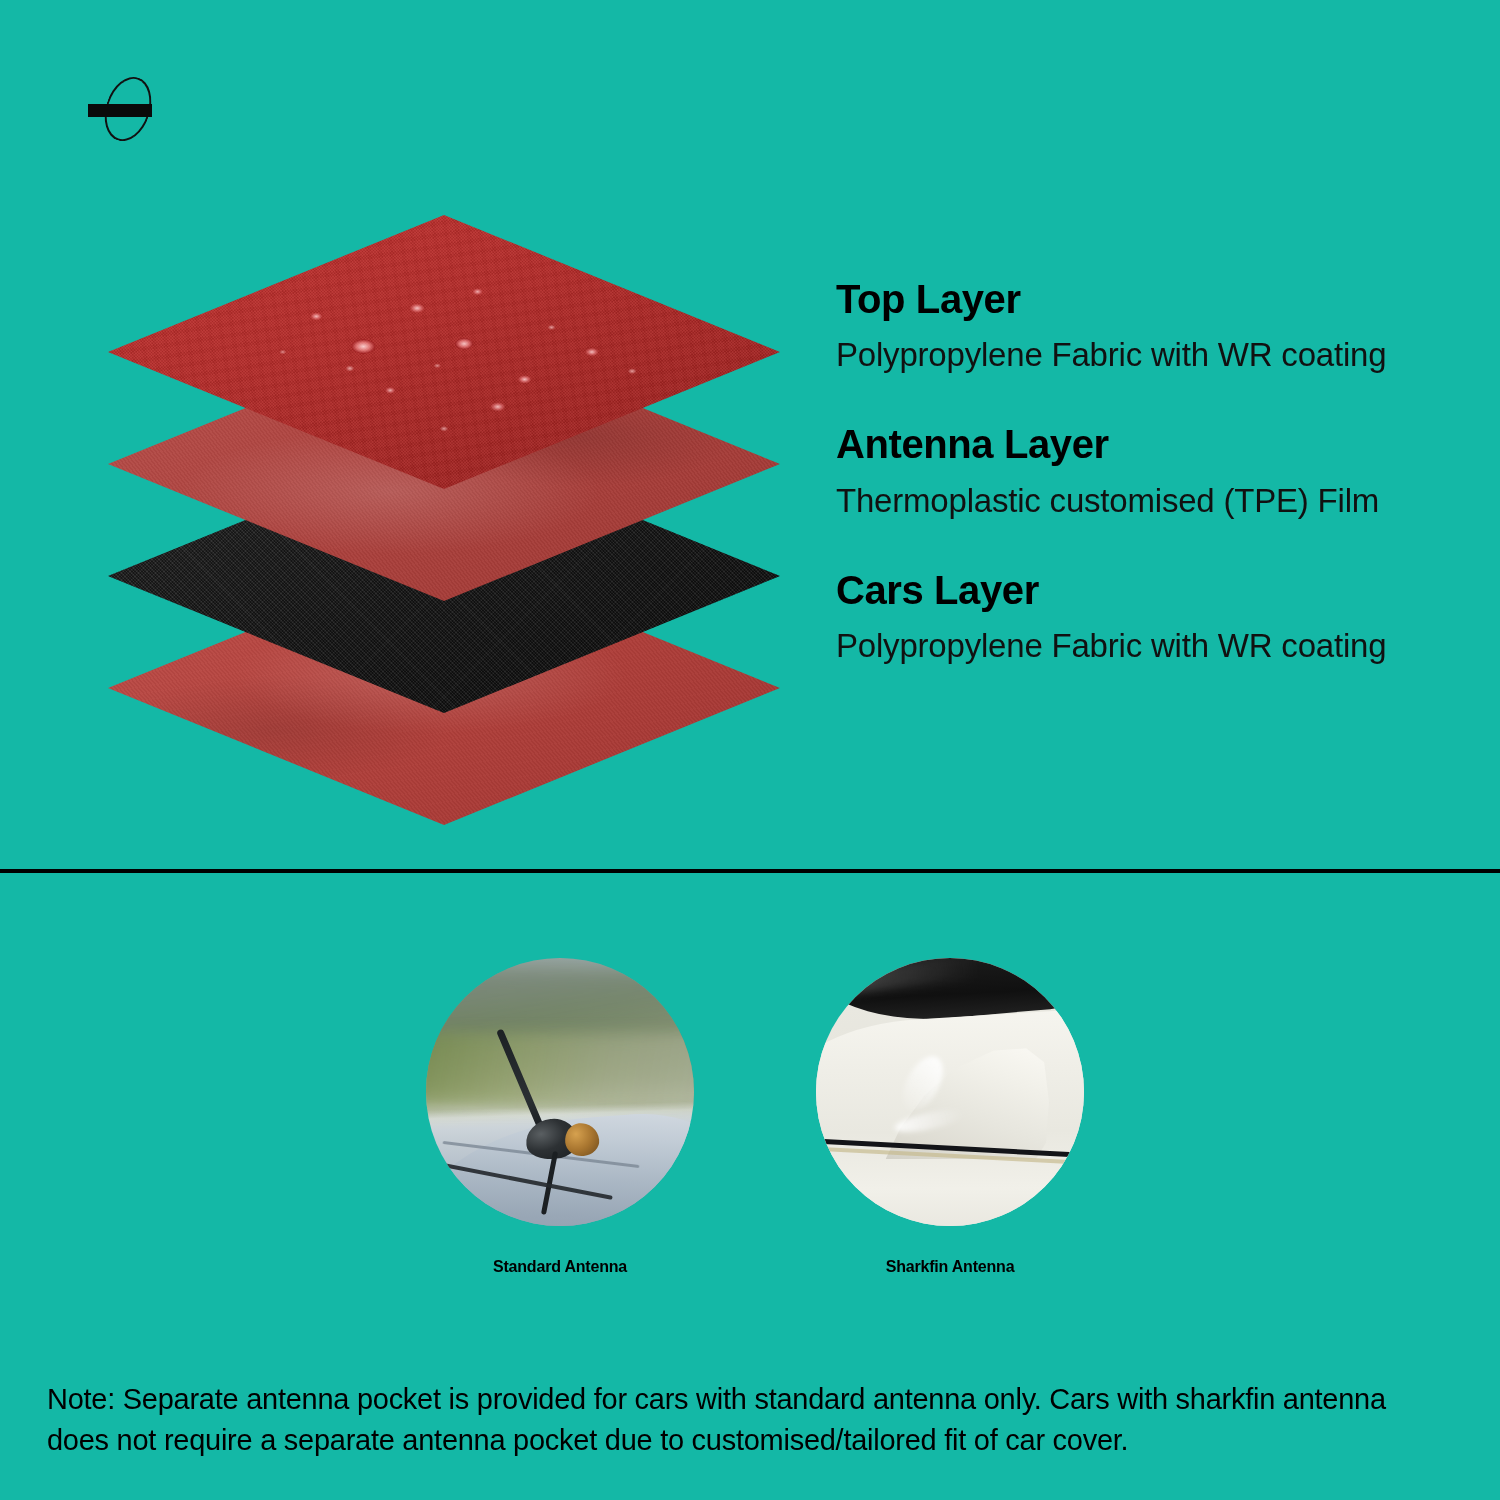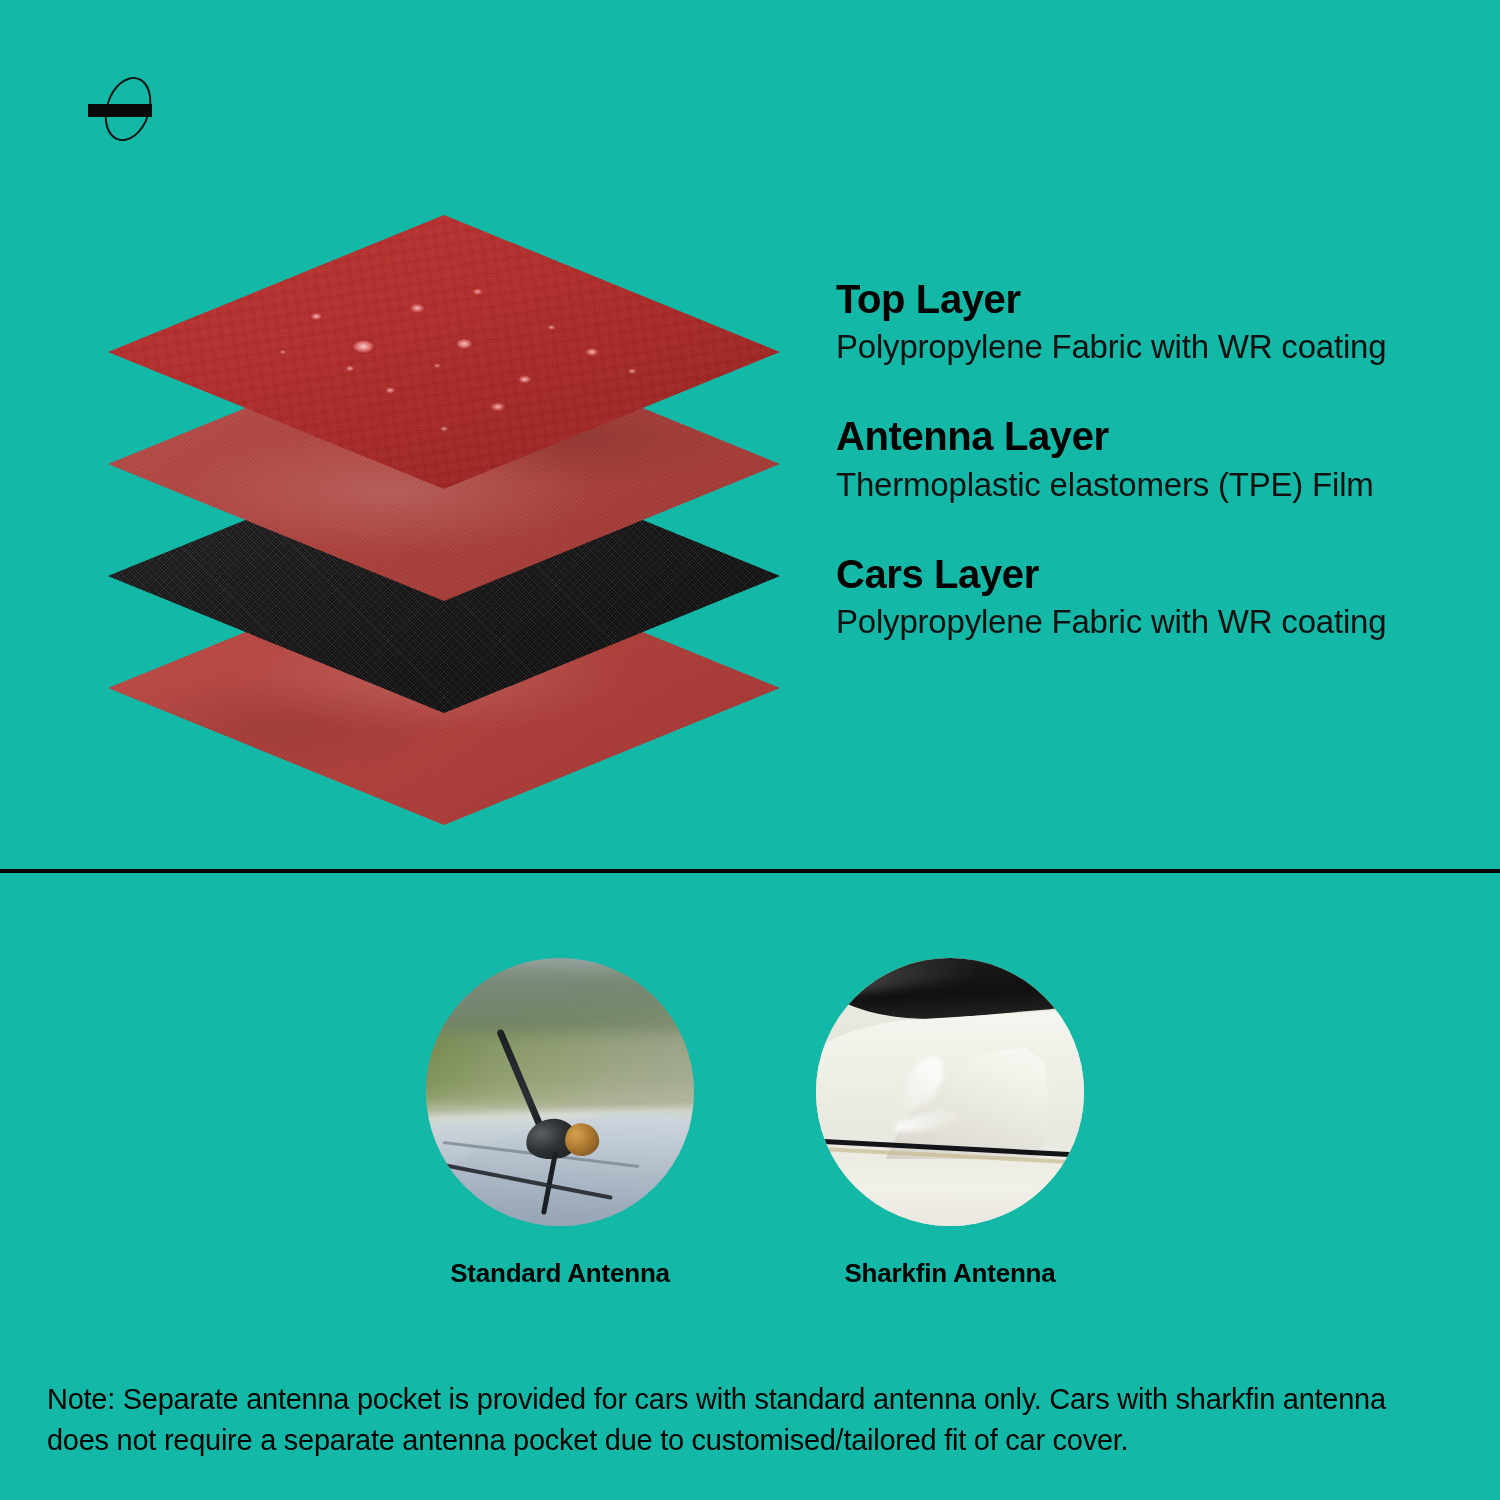--- a/index.html
+++ b/index.html
@@ -90,21 +90,21 @@
   
   #layer-text { position:absolute; left:836px; top:276px; width:620px; }
   .layer-block { margin-bottom:44px; }
   .layer-block:last-child { margin-bottom:0; }
   .layer-title {
     font-size:40px; font-weight:bold; color:#000;
     letter-spacing:-0.4px; line-height:1.16;
   }
   .layer-sub {
     font-size:33px; font-weight:400; color:#111;
-    letter-spacing:-0.2px; line-height:1.3; margin-top:4px;
+    letter-spacing:-0.2px; line-height:1.3; margin-top:12px;
   }
 
   
   #divider { position:absolute; left:0; top:869px; width:1500px; height:4px; background:#000; }
 
   
   #antenna-row { position:absolute; left:0; top:958px; width:1500px; height:300px; }
   .antenna-item { position:absolute; top:0; width:268px; height:268px; }
   #antenna-standard { left:426px; }
   #antenna-sharkfin { left:816px; }
@@ -204,21 +204,21 @@
     position:absolute; left:2%; top:70%; width:100%; height:5px;
     background:#131418; transform:rotate(3deg); border-radius:3px;
   }
   #photo-sharkfin .trim-g {
     position:absolute; left:2%; top:73.2%; width:100%; height:4px;
     background:rgba(196,184,138,.65); transform:rotate(3deg); border-radius:3px; filter:blur(.6px);
   }
 
   .antenna-caption {
     position:absolute; top:300px; width:268px; text-align:center;
-    font-size:26px; font-weight:bold; color:#000; letter-spacing:-0.2px;
+    font-size:16px; font-weight:bold; color:#000; letter-spacing:-0.2px;
   }
 
   
   #note {
     position:absolute; left:47px; top:1378px; width:1412px;
     font-size:30px; line-height:1.38; color:#000; letter-spacing:-0.25px;
     font-stretch:condensed; transform:scaleX(.965); transform-origin:left top;
   }
 </style>
 </head>
@@ -247,21 +247,21 @@
       </div>
   </div>
 
   <div id="layer-text">
     <div class="layer-block">
       <div class="layer-title">Top Layer</div>
       <div class="layer-sub">Polypropylene Fabric with WR coating</div>
     </div>
     <div class="layer-block">
       <div class="layer-title">Antenna Layer</div>
-      <div class="layer-sub">Thermoplastic elastomers (TPE) Film</div>
+      <div class="layer-sub">Thermoplastic customised (TPE) Film</div>
     </div>
     <div class="layer-block">
       <div class="layer-title">Cars Layer</div>
       <div class="layer-sub">Polypropylene Fabric with WR coating</div>
     </div>
   </div>
 
   <div id="divider"></div>
 
   <div id="antenna-row">

